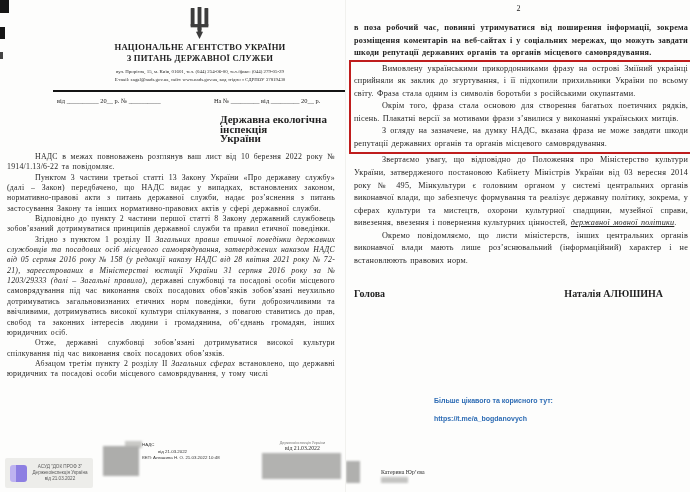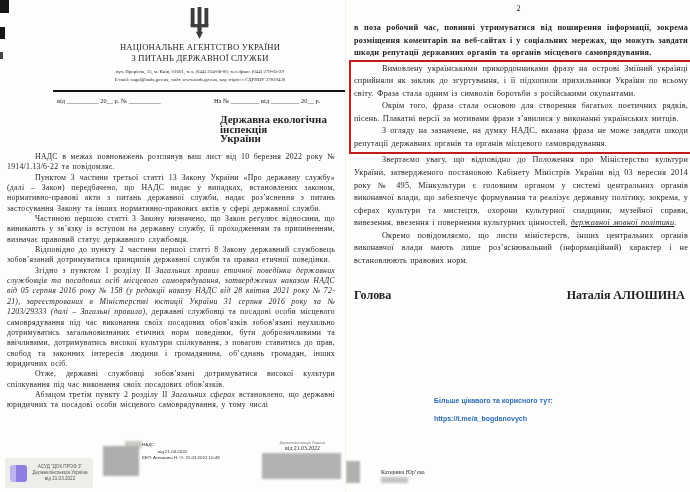--- a/index.html
+++ b/index.html
@@ -9,39 +9,39 @@
     font-family:"Liberation Serif","DejaVu Serif",serif;
   }
   .page{position:absolute;top:0;width:345px;height:492px;background:#fdfdfc;overflow:hidden;}
   #page1{left:0;}
   #page2{left:345px;border-left:1px solid #f1f1ee;}
   
   .artifact{position:absolute;background:#161616;}
   
   .emblem{position:absolute;left:187px;top:7px;width:25px;height:33px;}
   .hdr{position:absolute;left:55px;width:290px;text-align:center;}
-  .agency{top:42px;font-weight:normal;font-size:8.6px;line-height:10.5px;letter-spacing:.2px;}
+  .agency{top:42px;font-weight:bold;font-size:8.6px;line-height:10.5px;letter-spacing:.2px;}
   .addr{top:68px;font-size:4.9px;line-height:7.6px;color:#2b2b2b;}
   .rule{position:absolute;left:53px;right:0;top:90px;height:1.6px;background:#141414;}
   .refline{position:absolute;top:97px;font-size:6.4px;white-space:nowrap;color:#222;}
   #ref-left{left:57px;}
   #ref-right{left:214px;}
   .addressee{position:absolute;left:220px;top:115px;width:122px;font-weight:bold;font-size:11px;line-height:9.6px;}
   
   .bodycol{text-align:justify;}
   .para{text-indent:28px;}
   .para.noindent{text-indent:0;font-weight:bold;}
   .seg-i{font-style:italic;}
   .seg-u{text-decoration:underline;font-style:italic;}
   #p1-body{position:absolute;left:7px;width:328px;top:152px;font-size:7.8px;line-height:10.35px;letter-spacing:.25px;word-spacing:1.2px;}
   #p2-col{position:absolute;left:8px;width:334px;top:22px;font-size:8.2px;line-height:12.55px;letter-spacing:.2px;word-spacing:1px;}
   #p2-box{border:2px solid #bf1d1d;margin:0 -5px;padding:1px 3px 2px 3px;}
   .pagenum{position:absolute;left:0;right:0;top:4px;text-align:center;font-size:8px;color:#222;}
   
-  .sig{position:absolute;left:8px;right:6px;top:288px;display:flex;justify-content:space-between;font-weight:bold;font-size:12px;}
+  .sig{position:absolute;left:8px;right:28px;top:288px;display:flex;justify-content:space-between;font-weight:bold;font-size:10px;}
   
   .promo{position:absolute;left:88px;top:397px;font-family:"Liberation Sans","DejaVu Sans",sans-serif;font-weight:bold;font-size:7px;color:#2e6cb4;}
   .promo .lnk{margin-top:11px;}
   
   .stamp{position:absolute;font-family:"Liberation Sans","DejaVu Sans",sans-serif;color:#4a4a4a;}
   #stamp-left{left:5px;top:458px;width:88px;height:30px;background:#ededea;border-radius:2px;display:flex;align-items:center;}
   #stamp-left .icon{width:17px;height:17px;margin-left:5px;border-radius:3px;background:linear-gradient(90deg,#beb3f0 0 36%,#8d7fe2 36%);}
   #stamp-left .txt{flex:1;text-align:center;font-size:4.6px;line-height:5.8px;color:#5a5a5a;}
   #stamp-mid{left:103px;top:441px;width:130px;height:40px;}
   #stamp-mid .blockA{position:absolute;left:0;top:5px;width:36px;height:30px;background:#adadab;filter:blur(1px);}
@@ -93,21 +93,20 @@
   <div class="refline" id="ref-right">На № _________ від _________ 20__ р.</div>
 
   <div class="addressee">
     <div>Державна екологічна інспекція</div>
     <div>України</div>
   </div>
 
   <div class="bodycol" id="p1-body">
       <div class="para"><span>НАДС в межах повноважень розглянув ваш лист від 10 березня 2022 року № 1914/1.13/6-22 та повідомляє.</span></div>
       <div class="para"><span>Пунктом 3 частини третьої статті 13 Закону України «Про державну службу» (далі – Закон) передбачено, що НАДС видає у випадках, встановлених законом, нормативно-правові акти з питань державної служби, надає роз’яснення з питань застосування Закону та інших нормативно-правових актів у сфері державної служби.</span></div>
-      <div class="para"><span>Частиною першою статті 3 Закону визначено, що Закон регулює відносини, що виникають у зв’язку із вступом на державну службу, її проходженням та припиненням, визначає правовий статус державного службовця.</span></div>
       <div class="para"><span>Відповідно до пункту 2 частини першої статті 8 Закону державний службовець зобов’язаний дотримуватися принципів державної служби та правил етичної поведінки.</span></div>
       <div class="para"><span>Згідно з пунктом 1 розділу II </span><span class="seg-i">Загальних правил етичної поведінки державних службовців та посадових осіб місцевого самоврядування, затверджених наказом НАДС від 05 серпня 2016 року № 158 (у редакції наказу НАДС від 28 квітня 2021 року № 72-21), зареєстрованих в Міністерстві юстиції України 31 серпня 2016 року за № 1203/29333 (далі – Загальні правила),</span><span> державні службовці та посадові особи місцевого самоврядування під час виконання своїх посадових обов’язків зобов’язані неухильно дотримуватись загальновизнаних етичних норм поведінки, бути доброзичливими та ввічливими, дотримуватись високої культури спілкування, з повагою ставитись до прав, свобод та законних інтересів людини і громадянина, об’єднань громадян, інших юридичних осіб.</span></div>
       <div class="para"><span>Отже, державні службовці зобов’язані дотримуватися високої культури спілкування під час виконання своїх посадових обов’язків.</span></div>
       <div class="para"><span>Абзацом третім пункту 2 розділу II </span><span class="seg-i">Загальних сферах</span><span> встановлено, що державні юридичних та посадові особи місцевого самоврядування, у тому числі</span></div>
     </div>
 
   <div class="stamp" id="stamp-left">
     <span class="icon"></span>
     <span class="txt">
       <div>АСУД "ДОК ПРОФ 3"</div>

